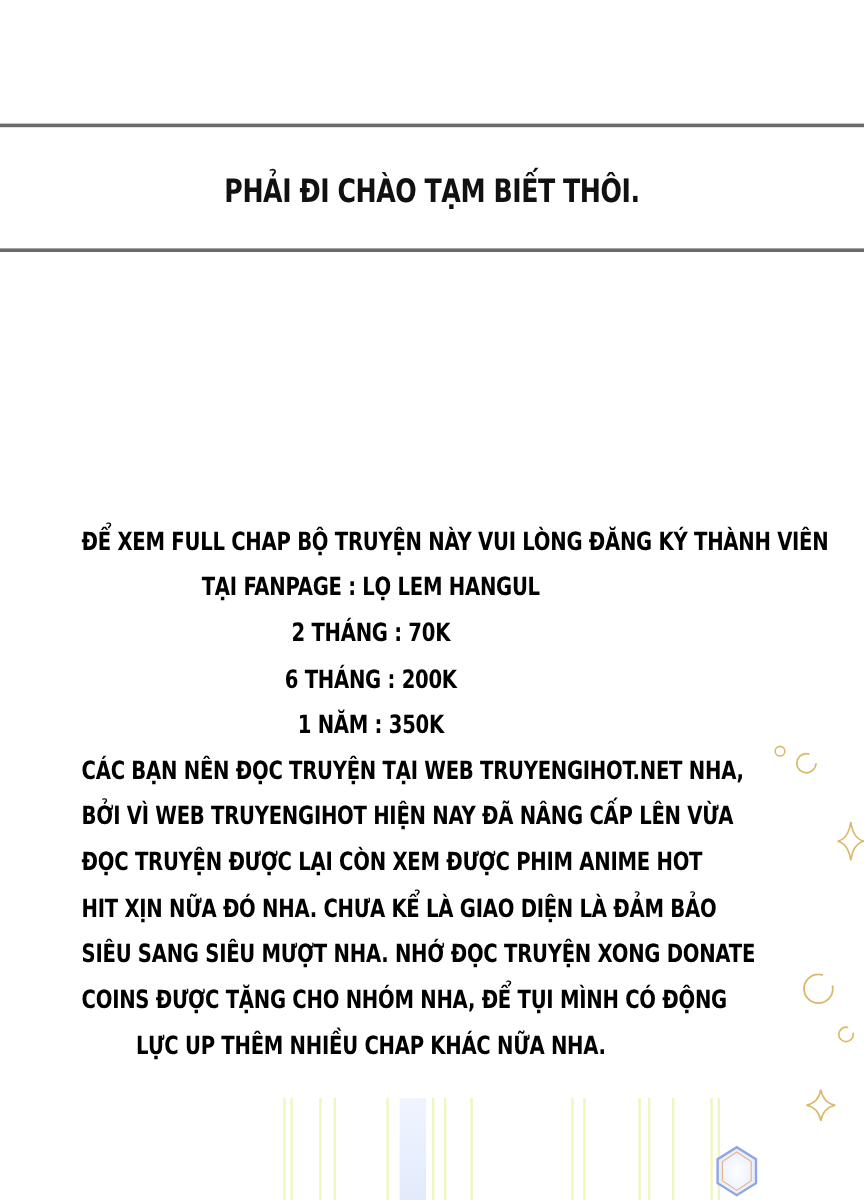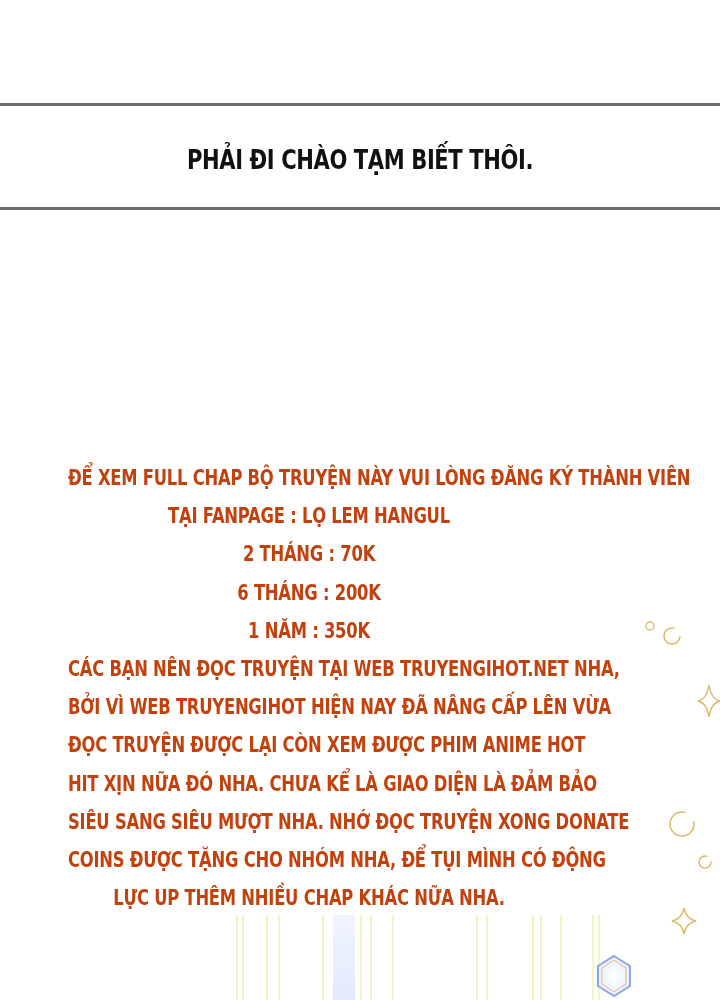--- a/index.html
+++ b/index.html
@@ -11,22 +11,22 @@
     position: absolute; left: 0; width: 720px; height: 3px; background: #6b6b6b;
   }
   .rule.top { top: 103px; }
   .rule.bottom { top: 207px; }
   .title {
     position: absolute; left: 0; width: 720px; top: 140px; text-align: center;
     font-weight: bold; font-size: 27px; letter-spacing: -0.5px; color: #111;
     transform: scaleX(0.78); transform-origin: center; line-height: 40px;
   }
   .notice {
-    position: absolute; left: 0; width: 618px; top: 459px; text-align: center;
-    color: #c2410c; font-weight: bold;
+    position: absolute; left: 0; width: 618px; top: 432px; text-align: center;
+    color: #000000; font-weight: bold;
   }
   .notice .line {
     display: block; font-size: 21px; line-height: 38.2px; white-space: nowrap;
     transform: scaleX(0.78); transform-origin: center; letter-spacing: -0.3px;
   }
   .deco { position: absolute; }
   .stripe { position: absolute; top: 915px; height: 85px; width: 2px; background: #eef5b8; opacity: 0.9; }
   .stripe.blue { width: 22px; background: linear-gradient(to bottom, #eef3ff, #dfe8fb); }
 </style>
 </head>

